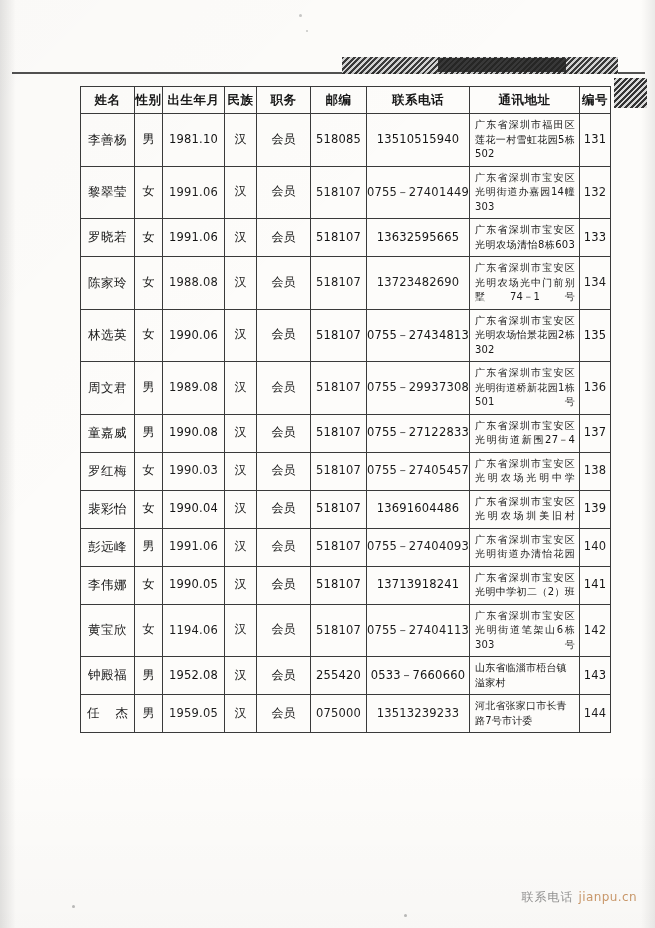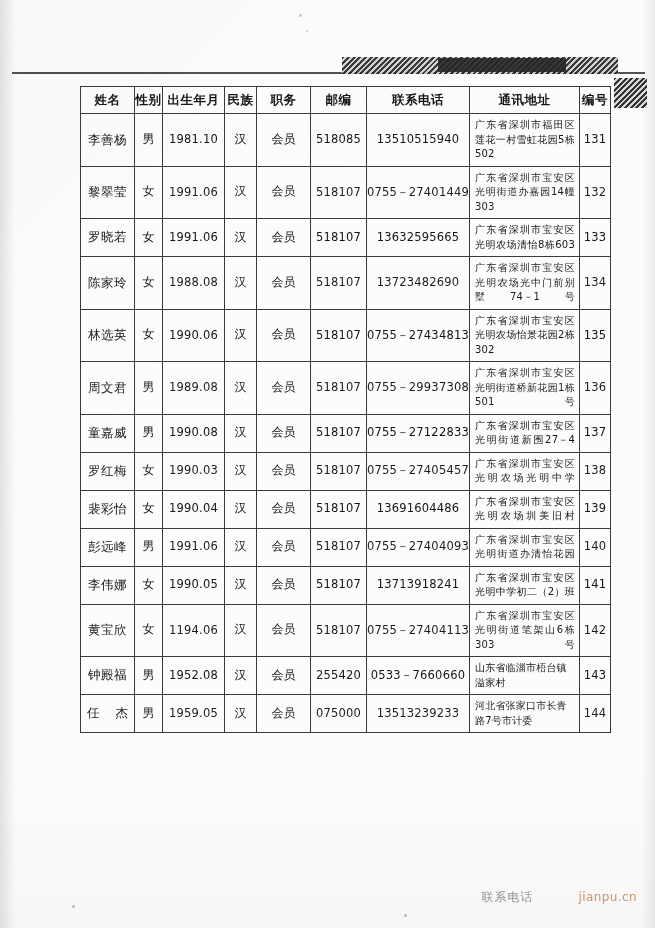--- a/index.html
+++ b/index.html
@@ -179,21 +179,20 @@
   }
   .wm-cn {
     font-size: 12px;
     color: #6d6d6d;
     letter-spacing: 1px;
   }
   .wm-en {
     font-size: 12px;
     color: #b8763a;
     letter-spacing: .4px;
-    margin-left: 40px;
   }
 
   .corner-dot {
     position: absolute;
     width: 3px; height: 3px;
     background: #8c8c8c;
     border-radius: 50%;
     opacity: .6;
   }
 </style>

